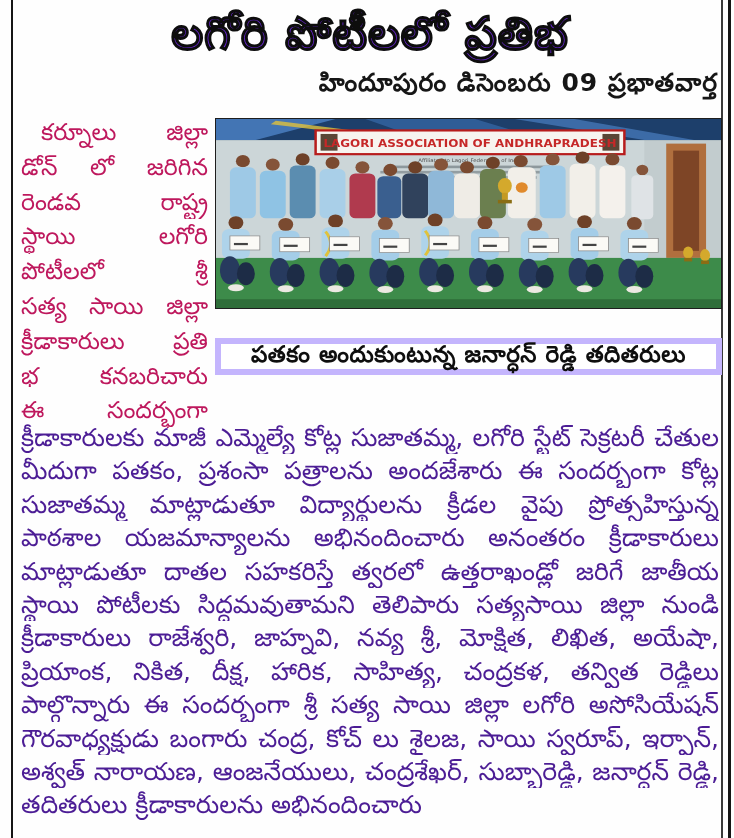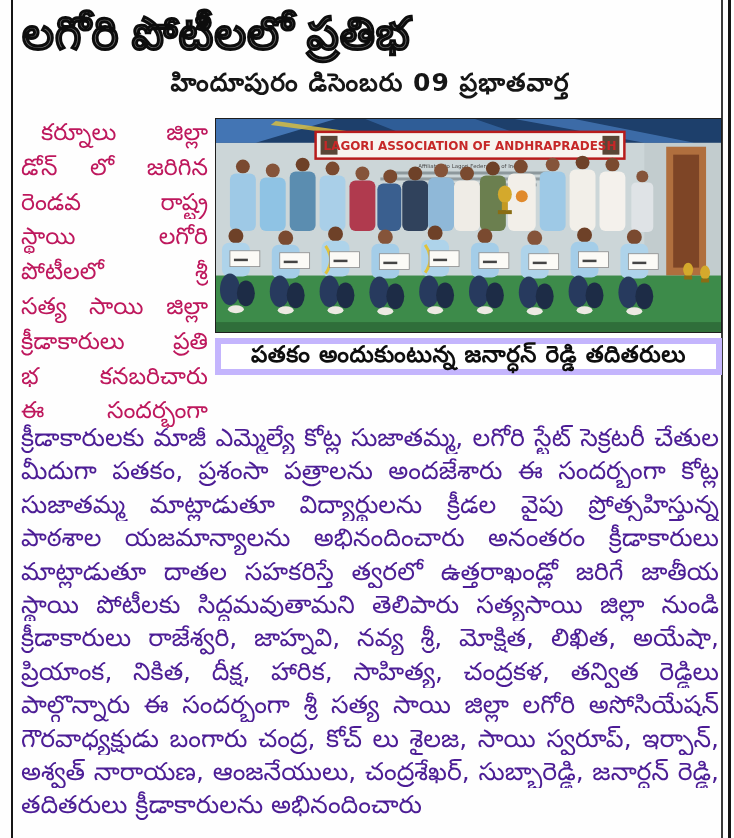--- a/index.html
+++ b/index.html
@@ -9,40 +9,39 @@
     font-family:"DejaVu Sans","Liberation Sans",sans-serif;
     color:#1b1b1b;
   }
   .rule{position:absolute;top:0;bottom:0;background:#151515;}
   .rule-left{left:11px;width:2px;}
   .rule-right-inner{left:721px;width:1.5px;background:#3a3a3a;}
   .rule-right-outer{left:728px;width:2.5px;}
 
   .headline{
     position:absolute;left:22px;top:4px;width:696px;height:62px;
-    font-size:45px;font-weight:800;color:#737373;
+    text-align:center;font-size:45px;font-weight:800;color:#6d28d9;
     -webkit-text-stroke:1.6px #0d0d0d;letter-spacing:1px;line-height:60px;
     white-space:nowrap;
-    font-family:Liberation Serif, serif;
   }
   .dateline{
     position:absolute;left:22px;top:68px;width:696px;
-    text-align:center;font-size:25px;font-weight:700;color:#161616;
+    text-align:right;font-size:25px;font-weight:700;color:#161616;
     letter-spacing:1px;
   }
 
   .left-col{
     position:absolute;left:21px;top:115px;width:187px;
     font-size:23.5px;line-height:34.8px;color:#be185d;
   }
   .left-col .line{text-align:justify;text-align-last:justify;white-space:nowrap;overflow:hidden;}
   .left-col .line:first-child{text-indent:20px;}
 
   .photo-frame{
-    position:absolute;left:215px;top:118px;width:507px;height:215px;
+    position:absolute;left:215px;top:118px;width:507px;height:191px;
     border:1.5px solid #1e1e1e;box-sizing:border-box;background:#737373;
   }
   .photo-frame svg{display:block;width:100%;height:100%;}
 
   .caption-box{
     position:absolute;left:215px;top:338px;width:507px;height:37px;
     border:6px solid #c4b5fd;box-sizing:border-box;background:#fff;
     display:flex;align-items:center;justify-content:center;
   }
   .caption-text{

